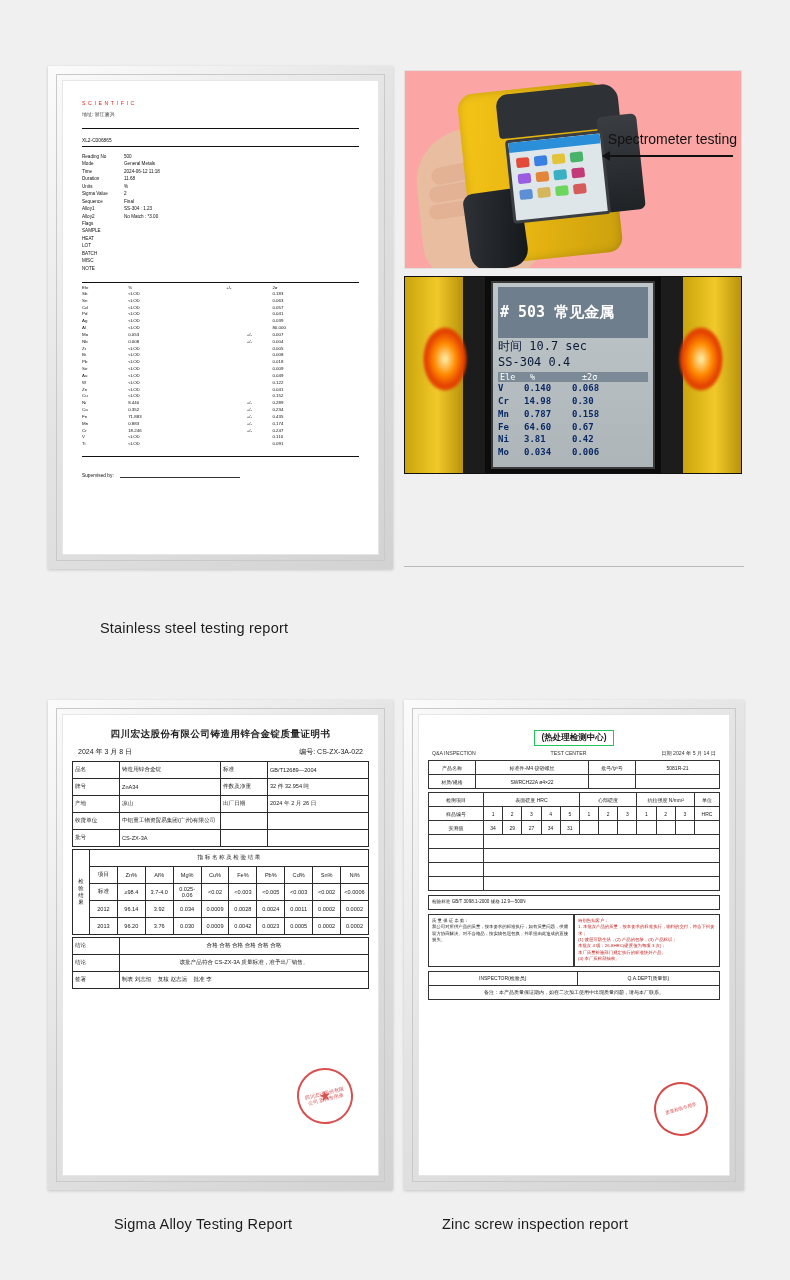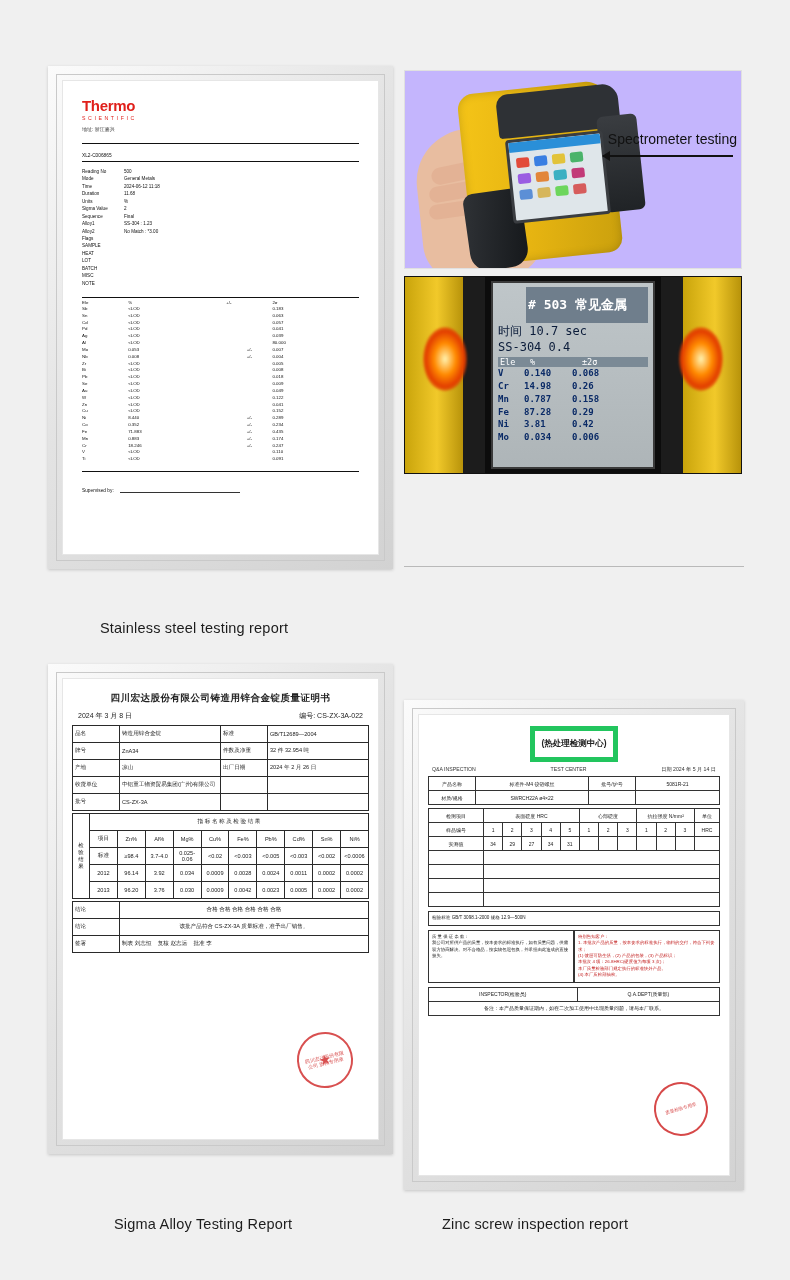--- a/index.html
+++ b/index.html
@@ -55,21 +55,21 @@
   .c-el{width:16px;}
   .c-pc{width:34px;}
   .c-pm{width:16px;text-align:center;}
   .c-2s{width:30px;}
   .thermo-foot{font-size:4.8px;margin-top:14px;}
   .sig-line{display:inline-block;width:120px;border-bottom:1px solid #333;margin-left:6px;vertical-align:bottom;height:6px;}
 
   
   #spec-photo{
     position:absolute;left:404px;top:70px;width:338px;height:199px;
-    background:#c4b5fd;overflow:hidden;border:1px solid #e0e0e0;box-sizing:border-box;
+    background:#fca5a5;overflow:hidden;border:1px solid #e0e0e0;box-sizing:border-box;
   }
   .hand{
     position:absolute;left:14px;bottom:-10px;width:120px;height:150px;
     background:#e8bda0;border-radius:45% 45% 30% 30%/35% 35% 25% 25%;
     transform:rotate(-6deg);
   }
   .finger{position:absolute;background:#e3b295;border-radius:14px;}
   .gun-body{
     position:absolute;left:60px;top:16px;width:150px;height:172px;
     background:linear-gradient(100deg,#f5c518 0%,#e6b411 48%,#caa00d 100%);
@@ -127,54 +127,54 @@
   }
   .glow.l{left:18px;}
   .glow.r{right:18px;}
   .lcd{
     position:absolute;left:86px;right:86px;top:4px;bottom:4px;
     background:linear-gradient(180deg,#bfc6c9,#aeb5b8);
     border:2px solid #3a3a3a;box-sizing:border-box;
     font-family:"DejaVu Sans Mono", monospace;color:#0b1c3a;
     padding:4px 5px;overflow:hidden;
   }
-  .lcd-title{background:#6f7e8c;color:#fff;font-size:13px;padding:9px 2px;font-weight:bold;margin-left:28px;}
+  .lcd-title{background:#6f7e8c;color:#fff;font-size:15px;padding:16px 2px;font-weight:bold;}
   .lcd-row{font-size:12px;line-height:1.35;}
   .lcd-tblhdr{background:#7b8a96;color:#fff;font-size:8.5px;display:flex;margin-top:2px;}
   .lcd-tblhdr span{padding:0 2px;}
   .lcd-line{display:flex;font-size:9px;line-height:1.42;color:#0a2a66;font-weight:bold;}
   .lcd-line .e{width:26px;}
   .lcd-line .v1{width:48px;}
   .lcd-line .v2{width:44px;}
 
   
   #top-divider{position:absolute;left:404px;top:566px;width:340px;height:1px;background:#b9b9b9;}
 
   
-  #zinc-frame{left:48px;top:664px;width:345px;height:490px;}
+  #zinc-frame{left:48px;top:700px;width:345px;height:490px;}
   #zinc-sheet{padding:14px 10px;box-sizing:border-box;}
   .zn-title{text-align:center;font-size:9.5px;font-weight:bold;letter-spacing:.5px;margin-bottom:6px;}
   .zn-sub{display:flex;justify-content:space-between;font-size:7px;padding:0 6px 4px;}
   .zn-tbl{width:100%;border-collapse:collapse;font-size:5.6px;table-layout:fixed;}
   .zn-tbl td{border:1px solid #2a2a2a;padding:2px 2px;height:12px;vertical-align:middle;}
   .zn-lab{width:12px;text-align:center;font-size:5.4px;}
   .zn-k{width:42px;font-size:5.6px;}
   .zn-c{text-align:center;}
   .stamp{
     position:absolute;right:26px;bottom:52px;width:56px;height:56px;border-radius:50%;
     border:2px solid #d02a2a;color:#d02a2a;font-size:5px;
     display:flex;align-items:center;justify-content:center;text-align:center;
     transform:rotate(-14deg);opacity:.82;line-height:1.2;padding:4px;box-sizing:border-box;
   }
   .stamp-star{position:absolute;left:50%;top:50%;transform:translate(-50%,-50%);font-size:14px;}
 
   
   #hinge-frame{left:404px;top:700px;width:340px;height:490px;}
   #hinge-sheet{padding:12px 10px;box-sizing:border-box;}
-  .hg-title{text-align:center;font-size:8.5px;font-weight:bold;border:5px solid #22c55e;display:inline-block;padding:7px 6px;}
+  .hg-title{text-align:center;font-size:8.5px;font-weight:bold;border:1px solid #22c55e;display:inline-block;padding:1px 6px;}
   .hg-titlewrap{text-align:center;margin-bottom:4px;}
   .hg-head{display:flex;justify-content:space-between;font-size:5.2px;padding:0 4px 3px;color:#333;}
   .hg-tbl{width:100%;border-collapse:collapse;font-size:5px;table-layout:fixed;}
   .hg-tbl td{border:1px solid #333;height:11px;padding:1px;text-align:center;vertical-align:middle;}
   .hg-l{text-align:left;padding-left:2px;}
   .hg-blk{font-size:4.6px;line-height:1.5;border:1px solid #333;padding:3px;box-sizing:border-box;}
   .hg-cols{display:flex;gap:0;margin-top:4px;}
   .hg-cols>div{border:1px solid #333;padding:3px;font-size:4.4px;line-height:1.45;box-sizing:border-box;}
   .hg-red{color:#c32121;}
   .stamp2{
@@ -189,21 +189,20 @@
   #cap-zinc{left:114px;top:1216px;}
   #cap-hinge{left:442px;top:1216px;}
 </style>
 </head>
 <body>
 
 <div class="page">
 
   <div class="frame" id="thermo-frame">
     <div class="sheet" id="thermo-sheet">
-      <div class="thermo-logo">Thermo</div>
       <div class="thermo-sub">SCIENTIFIC</div>
       <div class="thermo-addr">地址: 浙江嘉兴</div>
       <div class="thermo-rule"></div>
 
       <div class="thermo-id">XL2-C006865</div>
       <div class="thermo-rule" style="margin:3px 0 6px"></div>
 
       <div>
         <div class="kv">
             <div class="k">Reading No</div>
@@ -480,31 +479,31 @@
       </div>
       <div id="lcd-rows">
           <div class="lcd-line">
             <span class="e">V</span>
             <span class="v1">0.140</span>
             <span class="v2">0.068</span>
           </div>
           <div class="lcd-line">
             <span class="e">Cr</span>
             <span class="v1">14.98</span>
-            <span class="v2">0.26</span>
+            <span class="v2">0.30</span>
           </div>
           <div class="lcd-line">
             <span class="e">Mn</span>
             <span class="v1">0.787</span>
             <span class="v2">0.158</span>
           </div>
           <div class="lcd-line">
             <span class="e">Fe</span>
-            <span class="v1">87.28</span>
-            <span class="v2">0.29</span>
+            <span class="v1">64.60</span>
+            <span class="v2">0.67</span>
           </div>
           <div class="lcd-line">
             <span class="e">Ni</span>
             <span class="v1">3.81</span>
             <span class="v2">0.42</span>
           </div>
           <div class="lcd-line">
             <span class="e">Mo</span>
             <span class="v1">0.034</span>
             <span class="v2">0.006</span>

